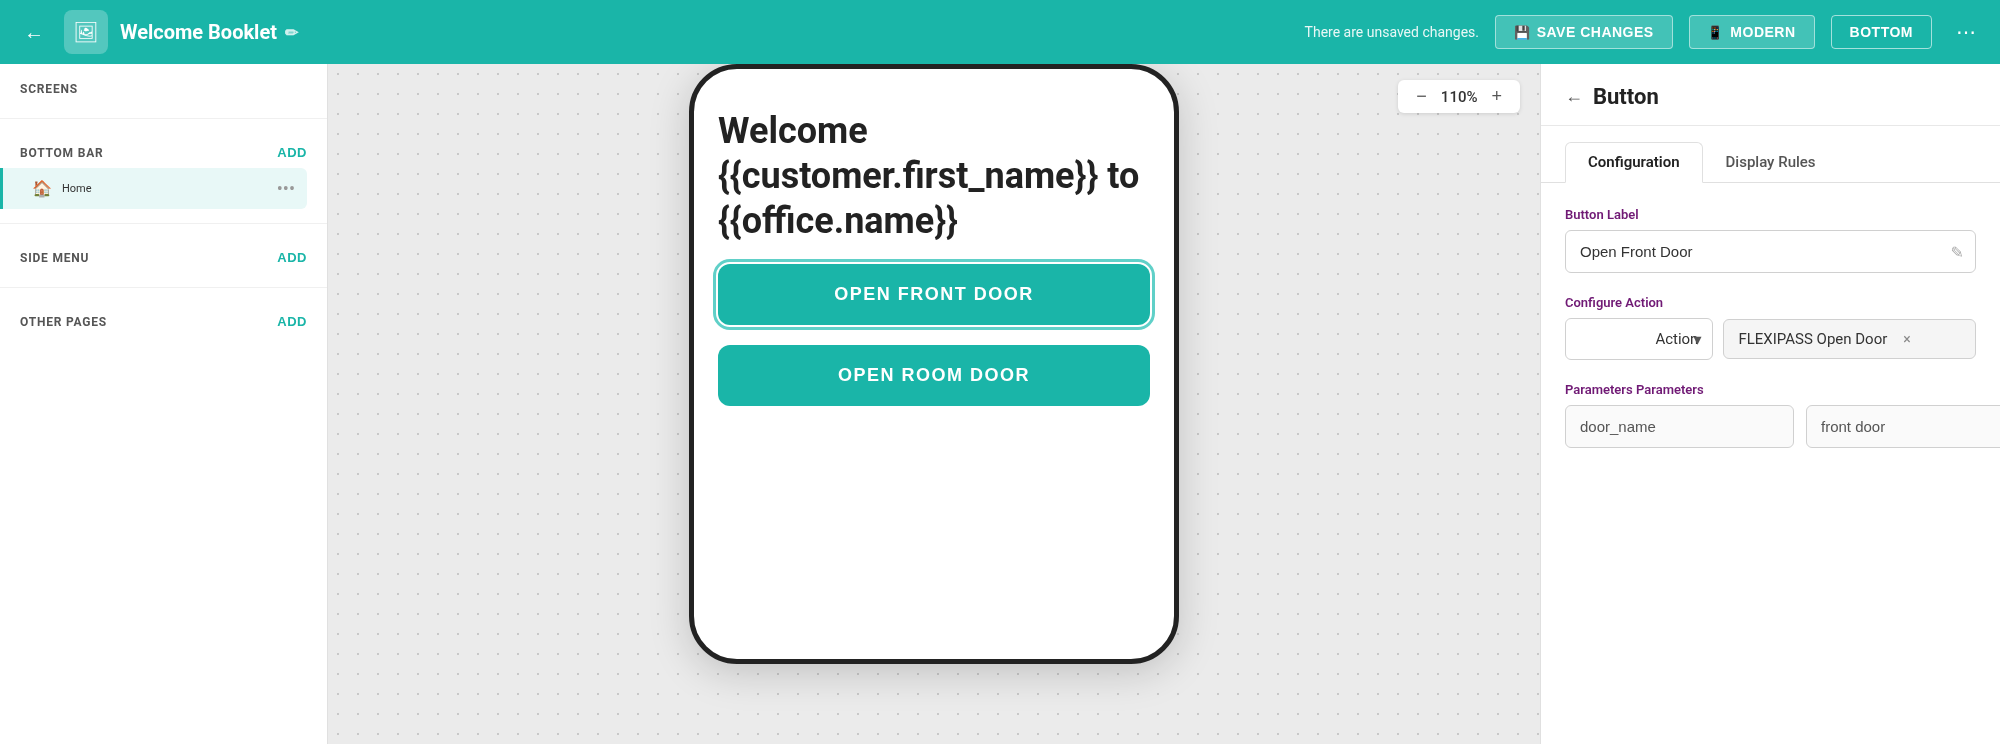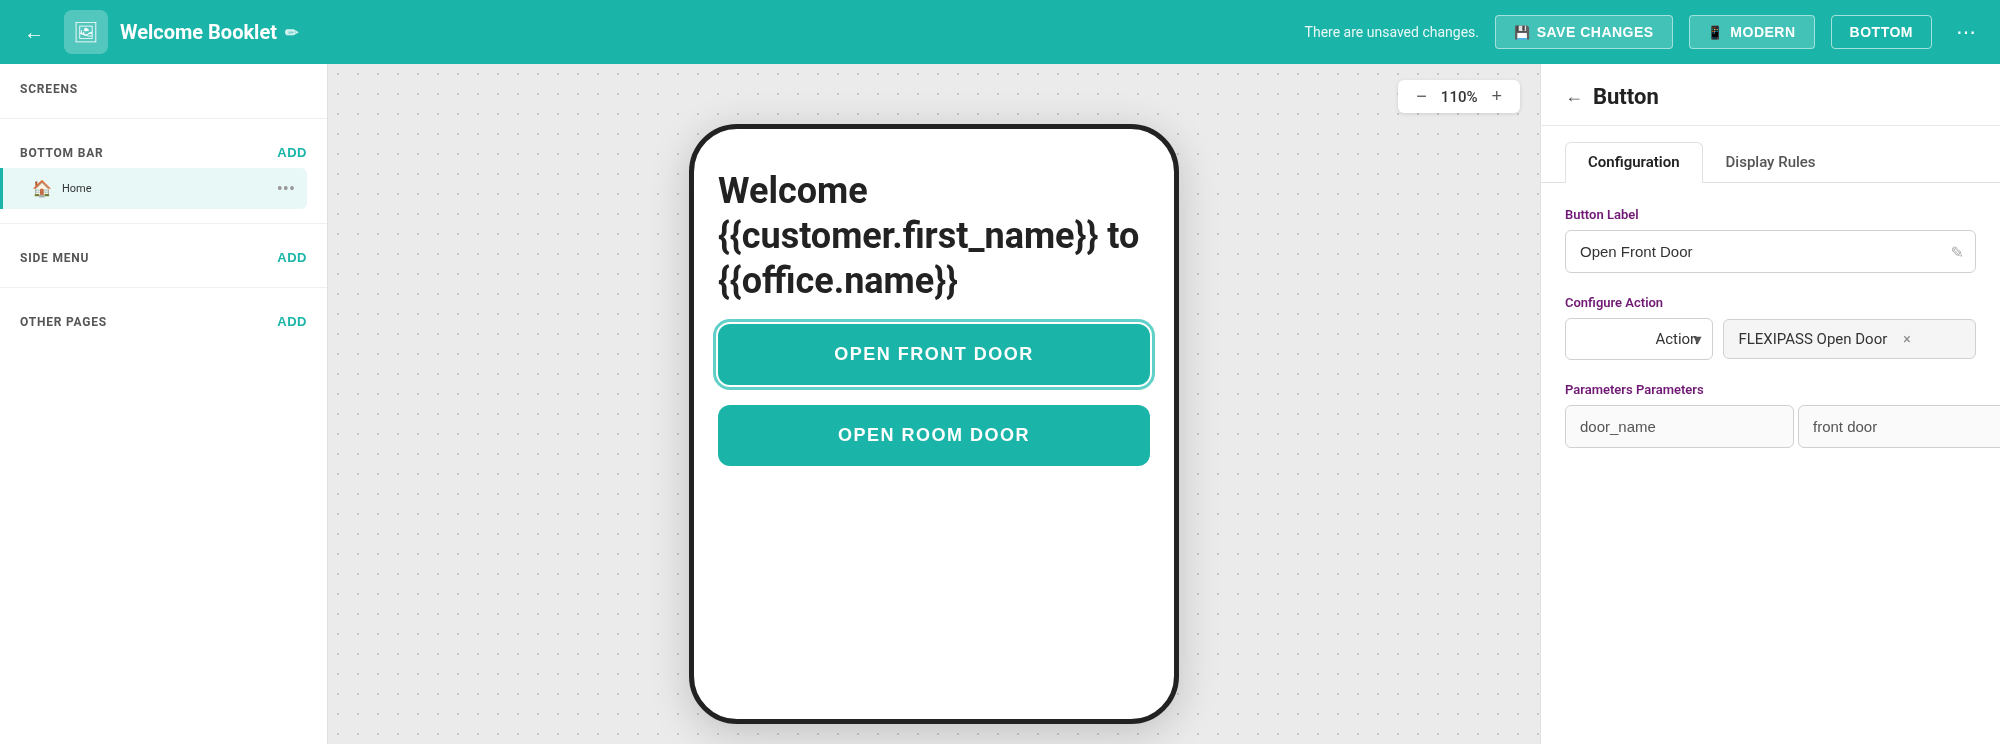--- a/index.html
+++ b/index.html
@@ -203,21 +203,20 @@
       background: none;
       border: none;
       font-size: 18px;
       color: #555;
       cursor: pointer;
       padding: 0 4px;
     }
 
     
     .phone-wrapper {
-      margin-top: 60px;
       width: 490px;
       height: 720px;
     }
     .phone {
       width: 490px;
       height: 600px;
       background: white;
       border-radius: 48px;
       border: 5px solid #222;
       box-shadow: 0 8px 40px rgba(0,0,0,0.18);
@@ -384,21 +383,21 @@
       flex: 1.5;
     }
     .panel-tag-close {
       color: #888;
       cursor: pointer;
       font-size: 14px;
       margin-left: 4px;
     }
     .panel-params {
       display: flex;
-      gap: 4px;
+      gap: 12px;
     }
     .panel-param-input {
       flex: 1;
       border: 1px solid #d0d0d0;
       border-radius: 6px;
       padding: 12px 14px;
       font-size: 15px;
       color: #555;
       outline: none;
       background: #fafafa;

